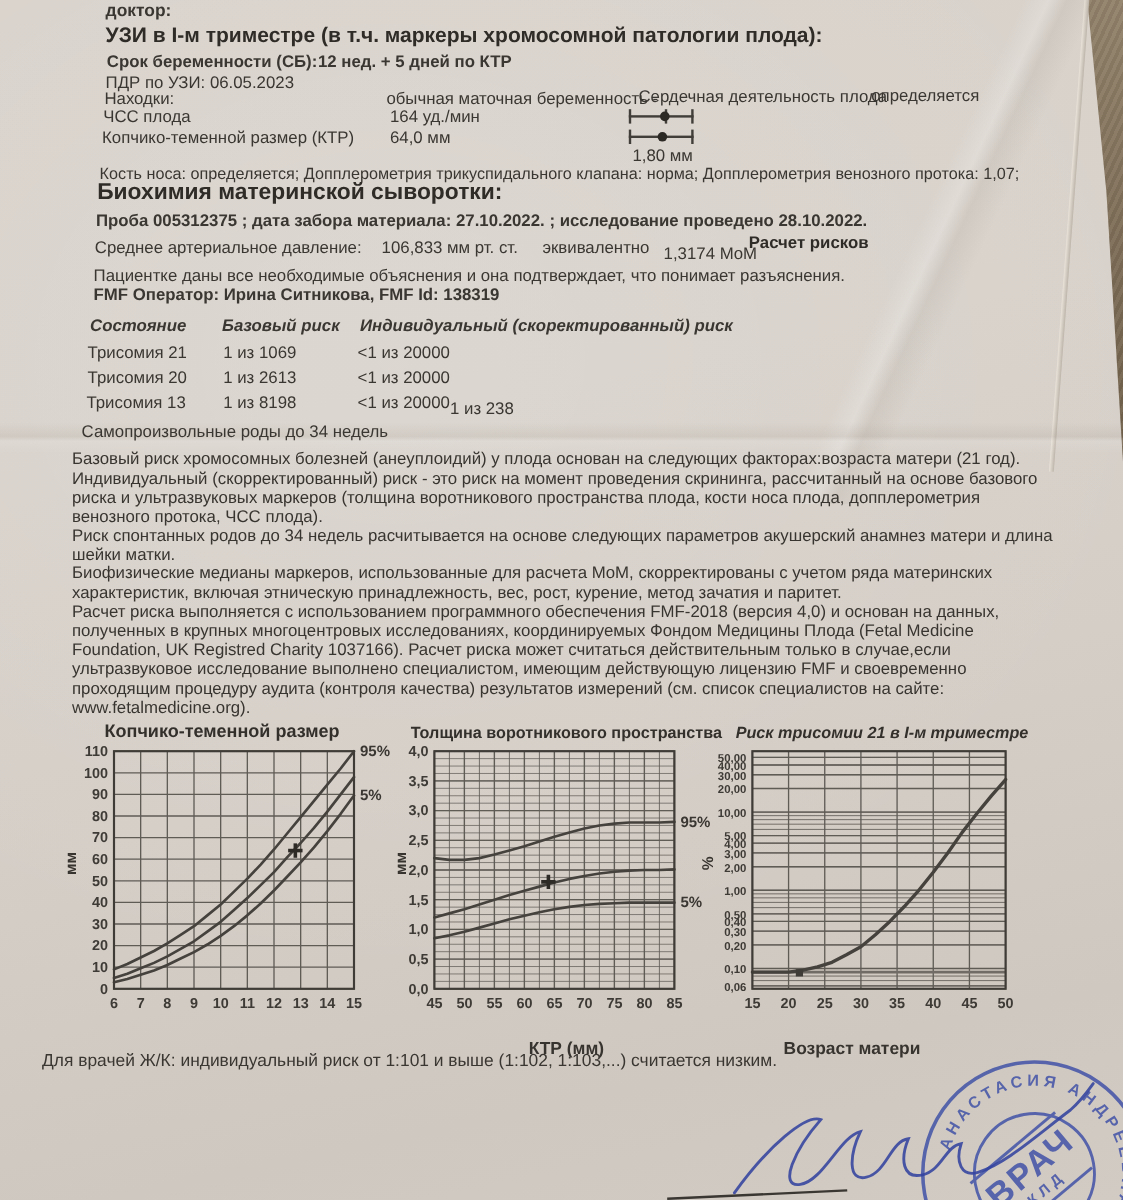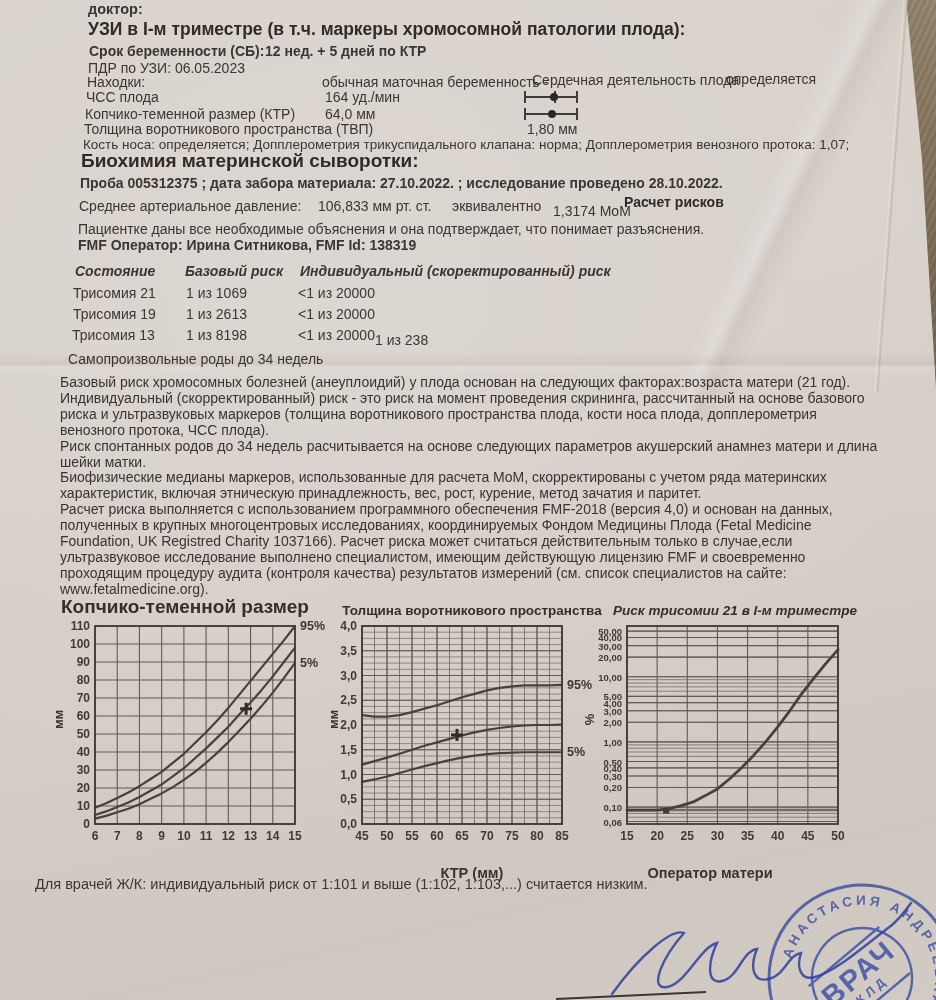--- a/index.html
+++ b/index.html
@@ -77,21 +77,20 @@
   </div>
 
   <div class="txt" style="left:85px;top:106px;">Копчико-теменной размер (КТР)</div>
   <div class="txt" style="left:325px;top:106px;">64,0 мм</div>
   <div class="rng" style="left:524px;top:108px;">
     <i class="t0"></i>
       <i class="t2"></i>
       <span class="dot" style="left:44%;"></span>
   </div>
 
-  <div class="txt" style="left:84px;top:121px;">Толщина воротникового пространства (ТВП)</div>
   <div class="txt" style="left:527px;top:121px;">1,80 мм</div>
 
   <div class="txt" style="left:83px;top:137px;font-size:13.5px;">Кость носа: определяется;   Допплерометрия трикуспидального клапана: норма;   Допплерометрия венозного протока: 1,07;</div>
 
   <div class="txt b" style="left:81px;top:150px;font-size:19px;color:#2f2b27;">Биохимия материнской сыворотки:</div>
   <div class="txt sb" style="left:80px;top:175px;">Проба 005312375 ; дата забора материала: 27.10.2022. ; исследование проведено 28.10.2022.</div>
 
   <div class="txt" style="left:79px;top:198px;">Среднее артериальное давление:</div>
   <div class="txt" style="left:318px;top:198px;">106,833  мм рт. ст.</div>
   <div class="txt" style="left:452px;top:198px;">эквивалентно</div>
@@ -102,41 +101,41 @@
   <div class="txt b" style="left:78px;top:237px;">FMF Оператор: Ирина Ситникова, FMF Id: 138319</div>
 
   <div class="txt it sb" style="left:75px;top:263px;">Состояние</div>
   <div class="txt it sb" style="left:185px;top:263px;">Базовый риск</div>
   <div class="txt it sb" style="left:300px;top:263px;">Индивидуальный (скоректированный) риск</div>
 
   <div class="txt" style="left:73px;top:285px;">Трисомия 21</div>
   <div class="txt" style="left:186px;top:285px;">1 из 1069</div>
   <div class="txt" style="left:298px;top:285px;">&lt;1 из 20000</div>
 
-  <div class="txt" style="left:73px;top:306px;">Трисомия 19</div>
+  <div class="txt" style="left:73px;top:306px;">Трисомия 20</div>
   <div class="txt" style="left:186px;top:306px;">1 из 2613</div>
   <div class="txt" style="left:298px;top:306px;">&lt;1 из 20000</div>
 
   <div class="txt" style="left:72px;top:327px;">Трисомия 13</div>
   <div class="txt" style="left:186px;top:327px;">1 из 8198</div>
   <div class="txt" style="left:298px;top:327px;">&lt;1 из 20000</div>
 
   <div class="txt" style="left:68px;top:351px;">Самопроизвольные роды до 34 недель</div>
   <div class="txt" style="left:375px;top:332px;">1 из 238</div>
 
   <div class="paras">
     <div>Базовый риск хромосомных болезней (анеуплоидий) у плода основан на следующих факторах:возраста матери (21 год).</div>
     <div>Индивидуальный (скорректированный) риск - это риск на момент проведения скрининга, рассчитанный на основе базового риска и ультразвуковых маркеров (толщина воротникового пространства плода, кости носа плода, допплерометрия венозного протока, ЧСС плода).</div>
     <div>Риск спонтанных родов до 34 недель расчитывается на основе следующих параметров акушерский анамнез матери и длина шейки матки.</div>
     <div>Биофизические медианы маркеров, использованные для расчета MoM, скорректированы с учетом ряда материнских характеристик, включая этническую принадлежность, вес, рост, курение, метод зачатия и паритет.</div>
     <div>Расчет риска выполняется с использованием программного обеспечения FMF-2018 (версия 4,0) и основан на данных, полученных в крупных многоцентровых исследованиях, координируемых Фондом Медицины Плода (Fetal Medicine Foundation, UK Registred Charity 1037166). Расчет риска может считаться действительным только в случае,если ультразвуковое исследование выполнено специалистом, имеющим действующую лицензию FMF и своевременно проходящим процедуру аудита (контроля качества) результатов измерений (см. список специалистов на сайте: www.fetalmedicine.org).</div>
   </div>
 
   <div class="chart" style="left:35px;width:300px;">
-    <div class="ctitle" style="font-size:19px;">Копчико-теменной размер</div>
+    <div class="ctitle" style="font-size:15px;">Копчико-теменной размер</div>
     <svg data-chart="0" width="300" height="242">
         <line x1="60" y1="8" x2="60" y2="206" stroke="#5f5b55" stroke-width="1.1"></line>
         <text x="60" y="222" text-anchor="middle" class="tick xt">6</text>
         <line x1="82.22222222222223" y1="8" x2="82.22222222222223" y2="206" stroke="#5f5b55" stroke-width="1.1"></line>
         <text x="82.22222222222223" y="222" text-anchor="middle" class="tick xt">7</text>
         <line x1="104.44444444444444" y1="8" x2="104.44444444444444" y2="206" stroke="#5f5b55" stroke-width="1.1"></line>
         <text x="104.44444444444444" y="222" text-anchor="middle" class="tick xt">8</text>
         <line x1="126.66666666666666" y1="8" x2="126.66666666666666" y2="206" stroke="#5f5b55" stroke-width="1.1"></line>
         <text x="126.66666666666666" y="222" text-anchor="middle" class="tick xt">9</text>
         <line x1="148.88888888888889" y1="8" x2="148.88888888888889" y2="206" stroke="#5f5b55" stroke-width="1.1"></line>
@@ -366,21 +365,21 @@
         <text x="42" y="173.4562694550716" text-anchor="end" class="tick yt">0,20</text>
         <line x1="47" y1="189.0771015000832" x2="258" y2="189.0771015000832" stroke="#5f5b55" stroke-width="1.1"></line>
         <text x="42" y="193.0771015000832" text-anchor="end" class="tick yt">0,10</text>
         <line x1="47" y1="203.53697964617047" x2="258" y2="203.53697964617047" stroke="#5f5b55" stroke-width="1.1"></line>
         <text x="42" y="207.53697964617047" text-anchor="end" class="tick yt">0,06</text>
         <line x1="47" y1="192.0595286668907" x2="258" y2="192.0595286668907" stroke="#716d66" stroke-width="2.4"></line>
         <polyline points="47,192.0595286668907 65.08571428571429,192.0595286668907 77.14285714285714,192.0595286668907 89.2,190.5290544798247 101.25714285714285,187.69600431976482 113.31428571428572,183.9161476011589 125.37142857142858,177.59965052080344 137.42857142857144,170.90822243481315 149.48571428571427,160.96124564259938 161.54285714285714,149.83543741006008 173.6,137.42980894634496 185.65714285714284,123.89810828469302 197.71428571428572,108.87767960168453 209.77142857142857,92.79982526040172 221.82857142857145,75.6420135692197 233.88571428571427,60.17106804904441 245.94285714285715,45.41478010464678 258,31.67157003734519" fill="none" stroke="#45413c" stroke-width="2.8" stroke-linejoin="round" stroke-linecap="round"></polyline>
         <rect x="47" y="8" width="211" height="198" fill="none" stroke="#3f3b36" stroke-width="1.8"></rect>
         <rect x="83.18571428571428" y="189.69566503534392" width="6" height="6" fill="#3f3b36"></rect>
       </svg>
-    <div class="xlab" style="width:260px;">Оператор матери</div>
+    <div class="xlab" style="width:260px;">Возраст матери</div>
     <div class="ylab" style="left:4px;top:118px;">%</div>
   </div>
 
   <div class="txt" style="left:35px;top:876px;font-size:14.5px;">Для врачей Ж/К: индивидуальный риск от 1:101 и выше (1:102, 1:103,...) считается низким.</div>
 
   <svg class="sigwrap" width="936" height="1000">
     <path d="M 556 999 L 706 992" stroke="#3a3631" stroke-width="2" fill="none"></path>
     <path d="M 612 994 C 640 955, 672 928, 684 933 C 662 958, 648 990, 667 987 C 686 984, 700 947, 717 943
          C 708 962, 706 985, 722 981 C 739 977, 742 951, 757 949 C 750 966, 752 983, 769 979
          C 785 975, 788 955, 801 953 C 796 968, 801 981, 815 977 C 838 970, 864 946, 892 925 C 900 918, 906 910, 911 903" stroke="#33439f" stroke-width="2.4" fill="none" stroke-linecap="round" opacity="0.88"></path>

